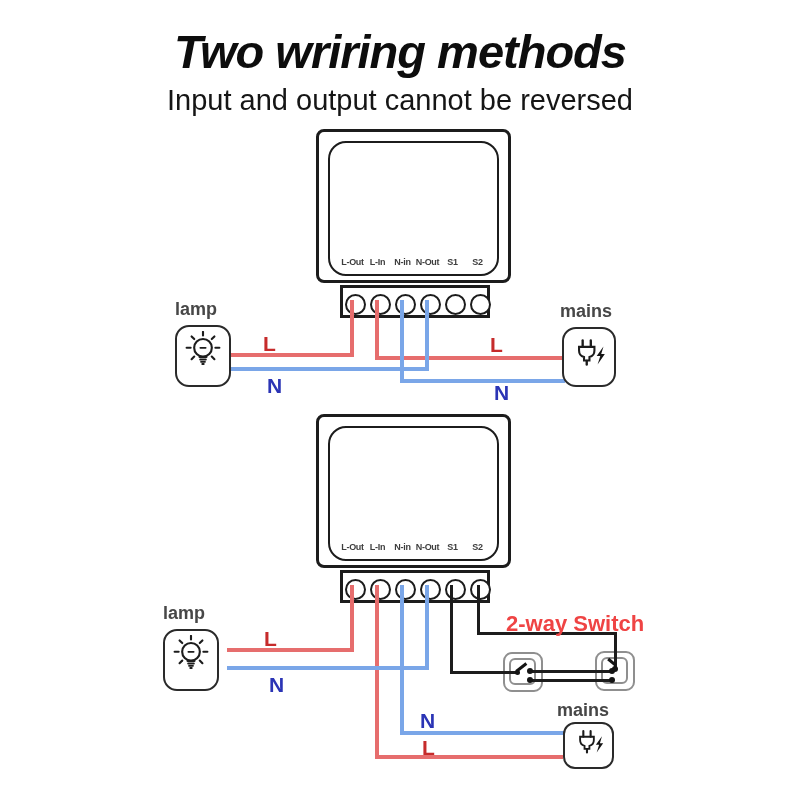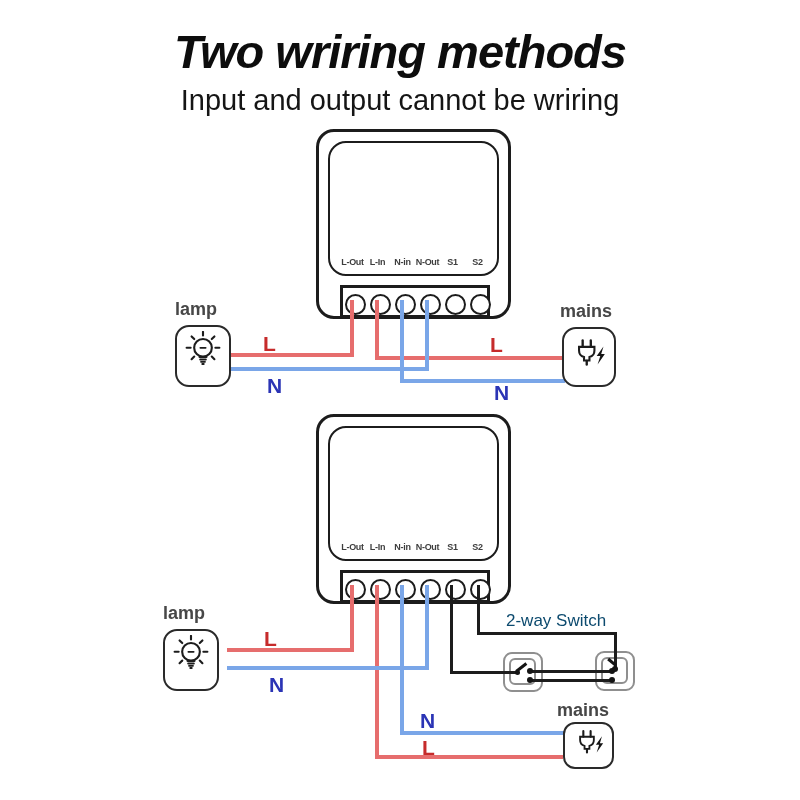--- a/index.html
+++ b/index.html
@@ -3,49 +3,49 @@
 <meta charset="utf-8">
 <style>
   html,body{margin:0;padding:0;background:#fff;}
   *{box-sizing:border-box;}
   .canvas{position:relative;width:800px;height:800px;background:#fff;overflow:hidden;
           font-family:"Liberation Sans",sans-serif;padding-left:16px;}
   .title{position:absolute;left:0;top:24px;width:800px;text-align:center;
          font-size:47px;font-weight:bold;font-style:italic;letter-spacing:-1px;color:#0d0d0d;}
   .subtitle{position:absolute;left:0;top:84px;width:800px;text-align:center;
             font-size:29px;color:#151515;}
-  .dev-outer{position:absolute;width:195px;height:190px;border:3px solid #1c1c1c;
-             border-radius:18px;background:#fff;z-index:1;}
+  .dev-outer{position:absolute;width:195px;height:154px;border:3px solid #1c1c1c;
+             border-radius:8px;background:#fff;z-index:1;}
   .dev-inner{position:absolute;left:9px;top:9px;width:171px;height:135px;
              border:2px solid #1c1c1c;border-radius:18px;background:#fff;}
   .term-row{position:absolute;left:21px;width:150px;display:flex;z-index:2;}
   .term-row span{flex:1;text-align:center;font-size:9px;font-weight:700;color:#3d3d3d;
                  white-space:nowrap;letter-spacing:-0.3px;}
   .strip{position:absolute;left:21px;width:150px;height:33px;border:3px solid #1c1c1c;
          background:#fff;z-index:2;}
   .circ{position:absolute;width:21px;height:21px;border:2.5px solid #1c1c1c;border-radius:50%;
         background:#fff;z-index:3;}
   .wire{position:absolute;z-index:5;}
   .io-box{position:absolute;border:2.5px solid #2a2a2a;border-radius:14px;background:#fff;
           display:flex;align-items:center;justify-content:center;z-index:6;}
   .io-label{position:absolute;font-size:18px;font-weight:700;color:#474747;z-index:6;}
   .ln-label{position:absolute;font-size:21px;font-weight:700;z-index:6;}
   .sw-box{position:absolute;width:40px;height:40px;border:2px solid #8f8f8f;border-radius:9px;z-index:4;}
   .sw-box .in{position:absolute;left:4px;top:4px;width:27px;height:27px;border:2px solid #8f8f8f;border-radius:6px;}
   .dot{position:absolute;width:6px;height:6px;border-radius:50%;background:#141414;z-index:7;}
   .lever{position:absolute;height:2.5px;background:#141414;z-index:7;}
-  .sw-title{position:absolute;font-size:17px;font-weight:400;color:#0c4a6e;z-index:6;white-space:nowrap;}
+  .sw-title{position:absolute;font-size:22px;font-weight:700;color:#ef4444;z-index:6;white-space:nowrap;}
 </style>
 </head>
 <body>
 
 <div class="canvas">
 
   <div class="title">Two wriring methods</div>
-  <div class="subtitle">Input and output cannot be wriring</div>
+  <div class="subtitle">Input and output cannot be reversed</div>
 
   <div>
 
     <div class="dev-outer" style="left:316px;top:129px;">
       <div class="dev-inner"></div>
       <div class="term-row" style="top:125px;">
         <span>L-Out</span>
         <span>L-In</span>
         <span>N-in</span>
         <span>N-Out</span>

